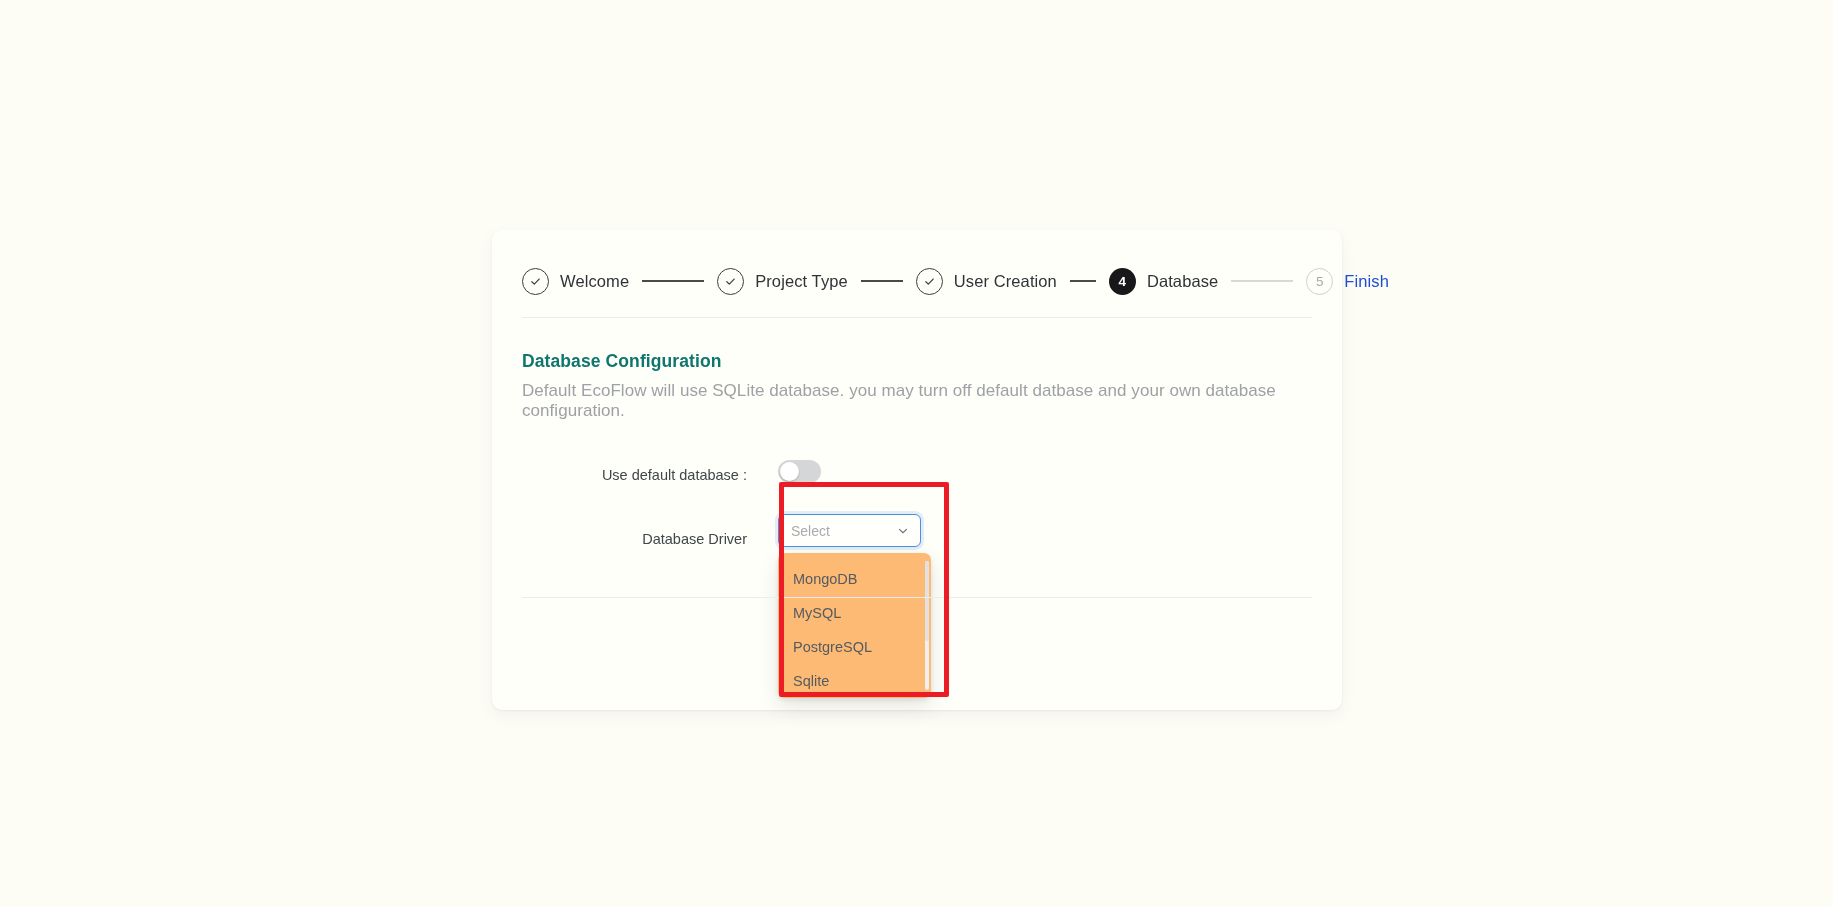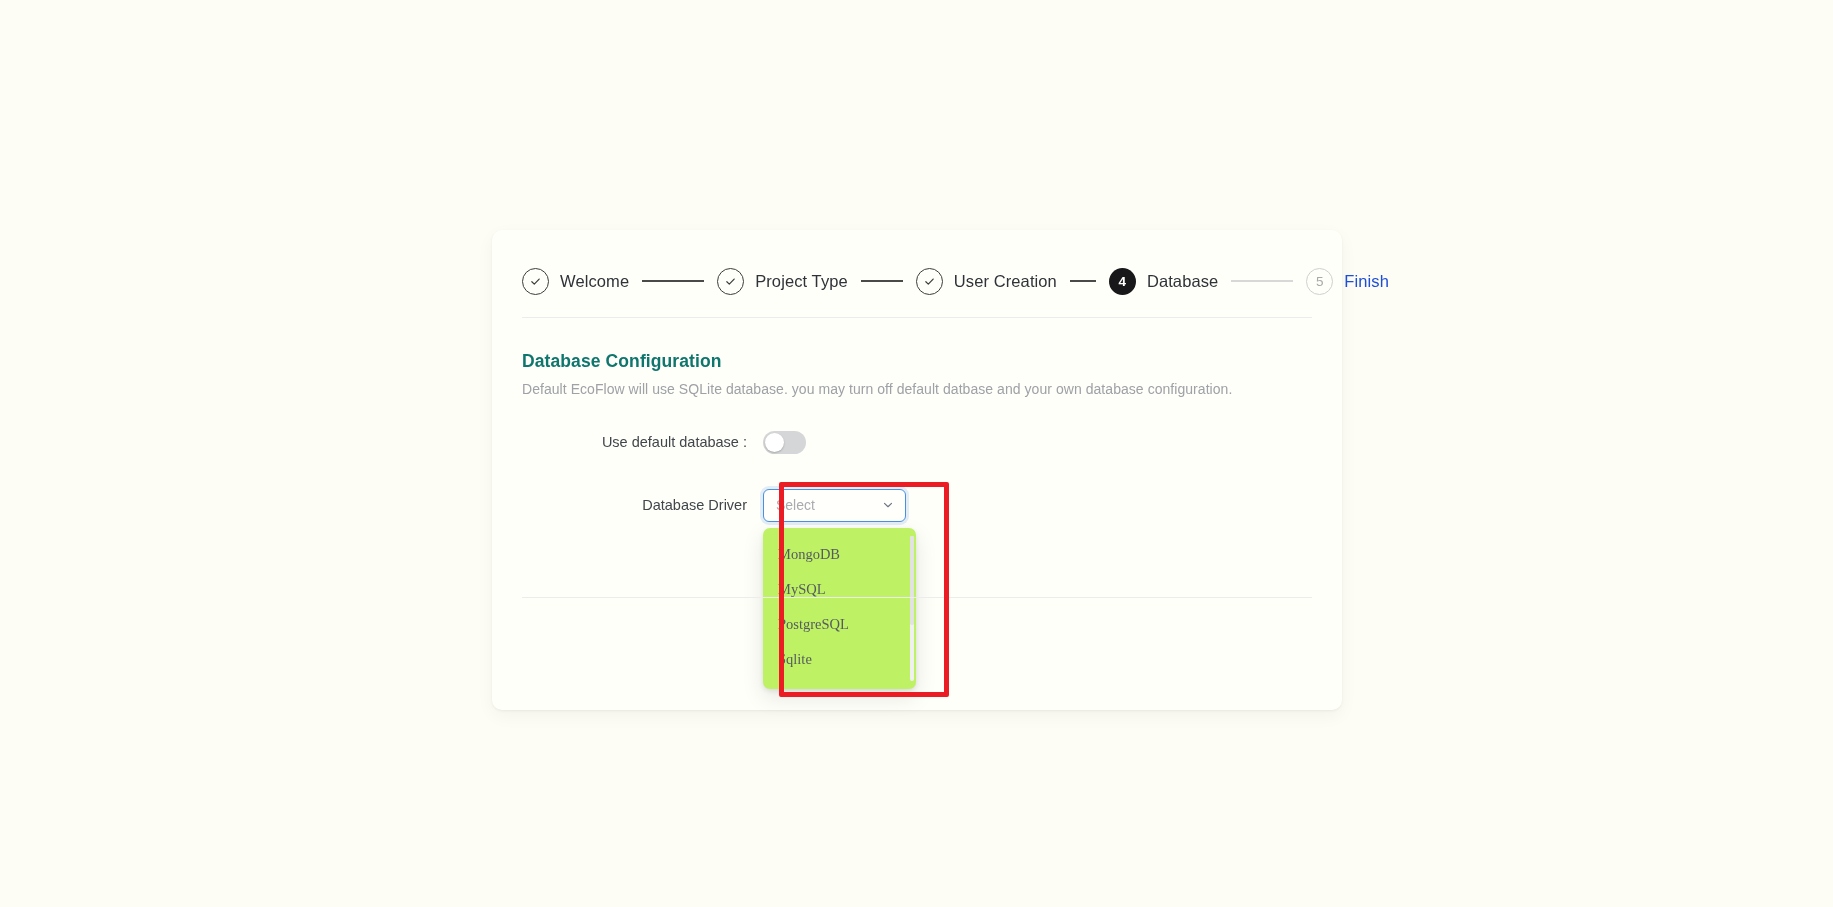--- a/index.html
+++ b/index.html
@@ -104,31 +104,32 @@
 
   #section-title {
     font-size: 17.5px;
     font-weight: 700;
     color: #0f766e;
     letter-spacing: 0.1px;
   }
 
   #section-desc {
     margin-top: 9px;
-    font-size: 14px;
+    font-size: 17px;
     color: #9ea1a5;
     letter-spacing: 0.05px;
   }
 
   
   #form-area { padding: 28px 30px 0 30px; }
 
   .form-row {
     display: flex;
-    align-items: center;
+    align-items: flex-end;
+    gap: 15px;
   }
 
   .form-label {
     width: 241px;
     text-align: right;
     padding-right: 16px;
     font-size: 14.5px;
     color: #41464b;
     flex: 0 0 auto;
   }
@@ -181,26 +182,25 @@
   }
 
   #chevron-icon { display: flex; align-items: center; }
 
   
   #dropdown-menu {
     position: absolute;
     left: 0;
     top: 39px;
     width: 153px;
-    background: #bef264;
+    background: #fdba74;
     border-radius: 7px;
     box-shadow: 0 2px 5px rgba(0,0,0,0.09), 0 8px 22px rgba(0,0,0,0.10);
-    padding: 9px 0 12px 0;
+    padding: 9px 0 0 0;
     overflow: hidden;
-    font-family: Liberation Serif, serif;
   }
 
   .dropdown-option {
     padding: 9px 15px;
     font-size: 14.5px;
     color: #565b60;
     cursor: pointer;
     white-space: nowrap;
   }
 

